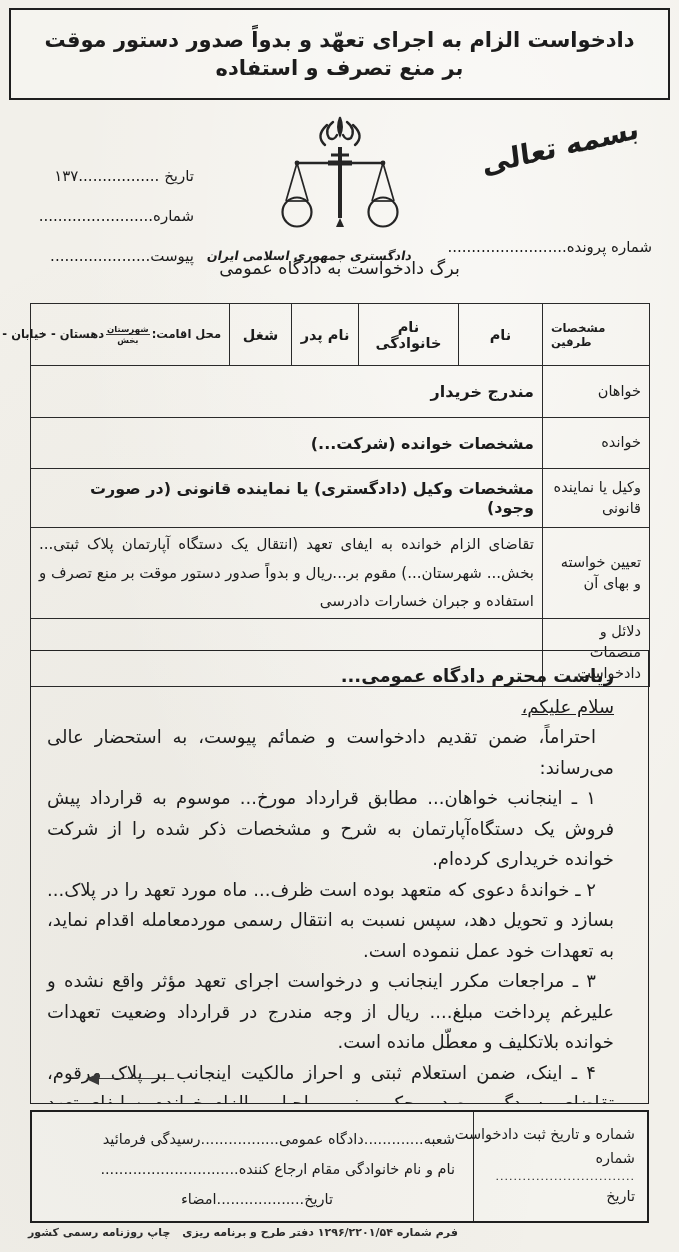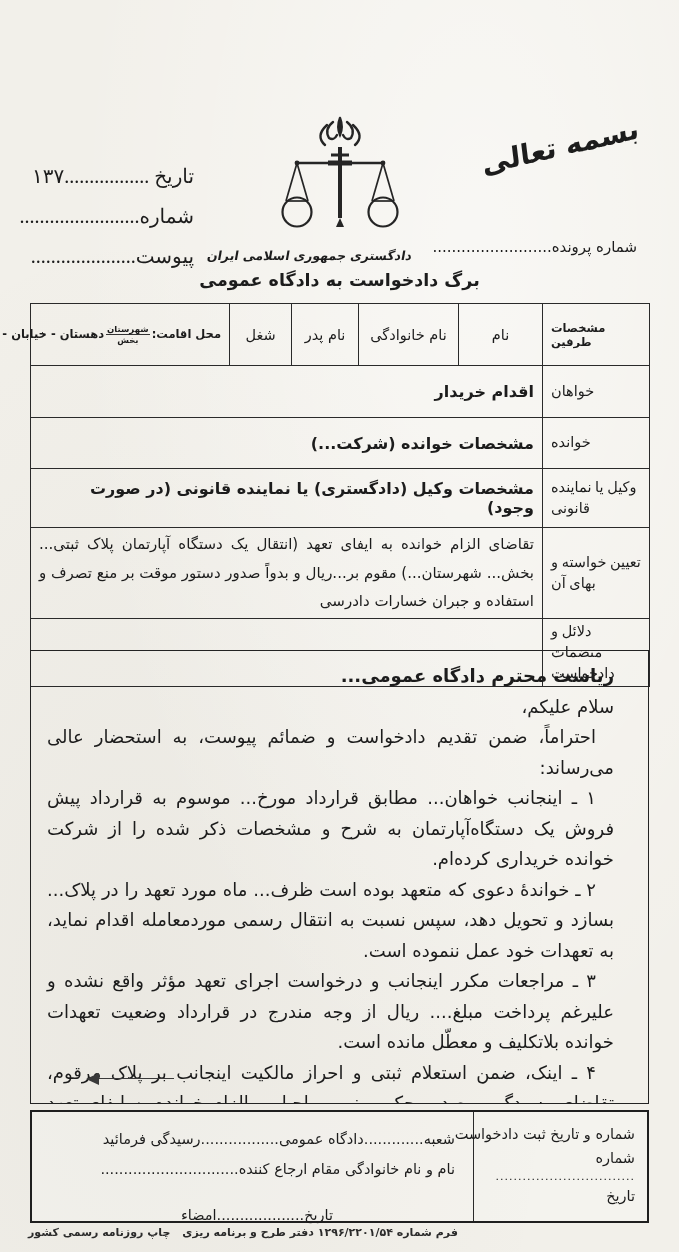--- a/index.html
+++ b/index.html
@@ -16,89 +16,93 @@
   
   .title-box {
     position:absolute; left:9px; top:8px; width:661px; height:92px;
     border:2px solid #1f1f1f; background:rgba(255,255,255,.25);
     display:flex; flex-direction:column; justify-content:center; align-items:center; gap:4px;
   }
   .title-line { font-size:21px; font-weight:700; letter-spacing:-0.2px; }
 
   
   .ref-fields { position:absolute; left:26px; top:156px; width:168px; text-align:right; direction:rtl; }
-  .ref-fields .field { font-size:20px; line-height:40px; white-space:nowrap;font-family:Liberation Serif, serif; }
+  .ref-fields .field { font-size:15px; line-height:40px; white-space:nowrap; }
 
   .bismillah {
     position:absolute; left:478px; top:130px; width:165px; text-align:center;
     font-size:28px; font-weight:700; transform:rotate(-13deg) skewX(-6deg);
     letter-spacing:-1px;
   }
-  .case-number { position:absolute; right:42px; top:238px; font-size:15px; }
+  .case-number { position:absolute; right:27px; top:238px; font-size:15px; }
 
   .emblem { position:absolute; left:267px; top:114px; width:145px; text-align:center; }
   .emblem-caption { font-size:12.5px; font-weight:700; transform:skewX(-10deg); margin-top:2px; white-space:nowrap; }
-  .form-subtitle { position:absolute; left:0; top:270px; width:100%; text-align:center; font-size:17.5px; font-weight:700; letter-spacing:-0.5px; }
+  .form-subtitle { position:absolute; left:0; top:258px; width:100%; text-align:center; font-size:17.5px; font-weight:400; letter-spacing:-0.5px; }
 
   
   table.parties {
     position:absolute; left:30px; top:303px; width:619px;
     border-collapse:collapse; direction:rtl; table-layout:fixed;
   }
   table.parties td { border:1.6px solid #2a2a2a; vertical-align:middle; padding:2px 8px; }
-  td.lbl { text-align:left; font-size:14.5px; line-height:1.45;font-family:Liberation Serif, serif; }
-  td.hdr { text-align:center; font-size:14.5px; font-weight:400; }
+  td.lbl { text-align:right; font-size:14.5px; line-height:1.45; }
+  td.hdr { text-align:center; font-size:14.5px; font-weight:700; }
   td.hdr-parties { font-size:11.5px; font-weight:700; text-align:left; }
   td.residence { font-size:11.5px; font-weight:700; text-align:right; padding:2px 5px; white-space:nowrap; }
   .stack { display:inline-flex; flex-direction:column; vertical-align:middle; font-size:8.5px; text-align:center; line-height:1.2; margin:16px 2px; }
   .stack .top { border-bottom:1px solid #333; padding:0 1px; }
   td.val { font-size:16px; font-weight:700; text-align:right; padding-right:10px; }
   td.val-small { font-size:15px; font-weight:400; text-align:justify; line-height:1.9; padding:4px 10px; }
 
   
   .body-box {
     position:absolute; left:30px; top:650px; width:619px; height:454px;
     border:1.8px solid #232323; padding:10px 34px 8px 16px;
     font-size:18px; line-height:30.5px; text-align:justify; overflow:hidden;
   }
   .body-box p { margin:0; }
   .body-box .salutation { font-weight:700; text-align:right; }
-  .body-box .greeting { text-align:right; }
+  .body-box .greeting { text-align:right;text-decoration:underline; }
   .body-box .indent { text-indent:18px; }
   .arrow-annotation { position:absolute; left:55px; bottom:18px; width:88px; height:12px; }
   .arrow-annotation .shaft { position:absolute; left:8px; top:5px; width:80px; height:0; border-top:1.6px solid #3a3a3a; }
   .arrow-annotation .head {
     position:absolute; left:0; top:0; width:0; height:0;
     border-top:6px solid transparent; border-bottom:6px solid transparent; border-right:13px solid #3a3a3a;
   }
 
   
   .bottom-box {
     position:absolute; left:30px; top:1110px; width:619px; height:113px;
     border:2px solid #1f1f1f; display:flex; direction:rtl; background:rgba(255,255,255,.2);
   }
   .registration-cell { width:174px; border-left:1.8px solid #2a2a2a; padding:10px 12px 6px; font-size:14.5px; }
   .registration-cell .line { line-height:24px; white-space:nowrap; }
   .registration-cell .dots { font-size:11px; letter-spacing:1px; line-height:14px; overflow:hidden; white-space:nowrap; }
   .referral-cell { flex:1; padding:12px 18px 12px 14px; font-size:14.5px; }
   .referral-cell .line { line-height:30px; text-align:right; white-space:nowrap; }
-  .referral-cell .line.l3 { padding-left:135px; text-align:left;margin-top:16px; }
+  .referral-cell .line.l3 { padding-left:135px; text-align:left; }
 
   
   .print-footer {
     position:absolute; left:28px; top:1226px; display:flex; direction:ltr; gap:12px;
     font-size:11px; font-weight:700; color:#2b2b2b;
   }
   .print-footer span { direction:rtl; unicode-bidi:isolate; }
 </style>
 </head>
 <body>
 
 <div class="page">
 
+  <div class="title-box">
+    <div class="title-line">دادخواست الزام به اجرای تعهّد و بدواً صدور دستور موقت</div>
+    <div class="title-line">بر منع تصرف و استفاده</div>
+  </div>
 
   <div class="ref-fields">
     <div class="field">تاریخ .................۱۳۷</div>
     <div class="field">شماره........................</div>
     <div class="field">پیوست.....................</div>
   </div>
 
   <div class="bismillah">بسمه تعالی</div>
 
   <div class="case-number">شماره پرونده.........................</div>
@@ -156,21 +160,21 @@
       <td class="hdr">شغل</td>
       <td class="residence">
         <span>محل اقامت:</span><span class="stack">
               <span class="top">شهرستان</span>
               <span>بخش</span>
             </span><span>دهستان - خیابان - کوچه - شماره - پلاک</span>
       </td>
     </tr>
     <tr style="height:52px">
       <td class="lbl">خواهان</td>
-      <td class="val" colspan="5">اقدام خریدار</td>
+      <td class="val" colspan="5">مندرج خریدار</td>
     </tr>
     <tr style="height:51px">
       <td class="lbl">خوانده</td>
       <td class="val" colspan="5">مشخصات خوانده (شرکت...)</td>
     </tr>
     <tr style="height:59px">
       <td class="lbl">وکیل یا نماینده قانونی</td>
       <td class="val" colspan="5">مشخصات وکیل (دادگستری) یا نماینده قانونی (در صورت وجود)</td>
     </tr>
     <tr style="height:65px">

